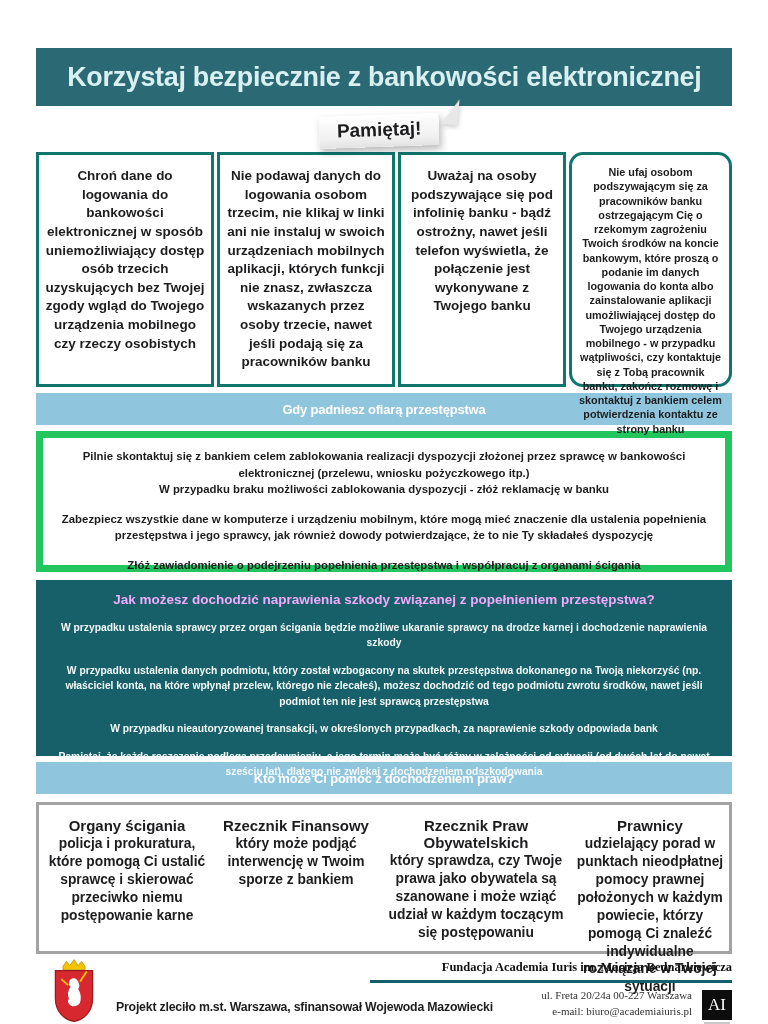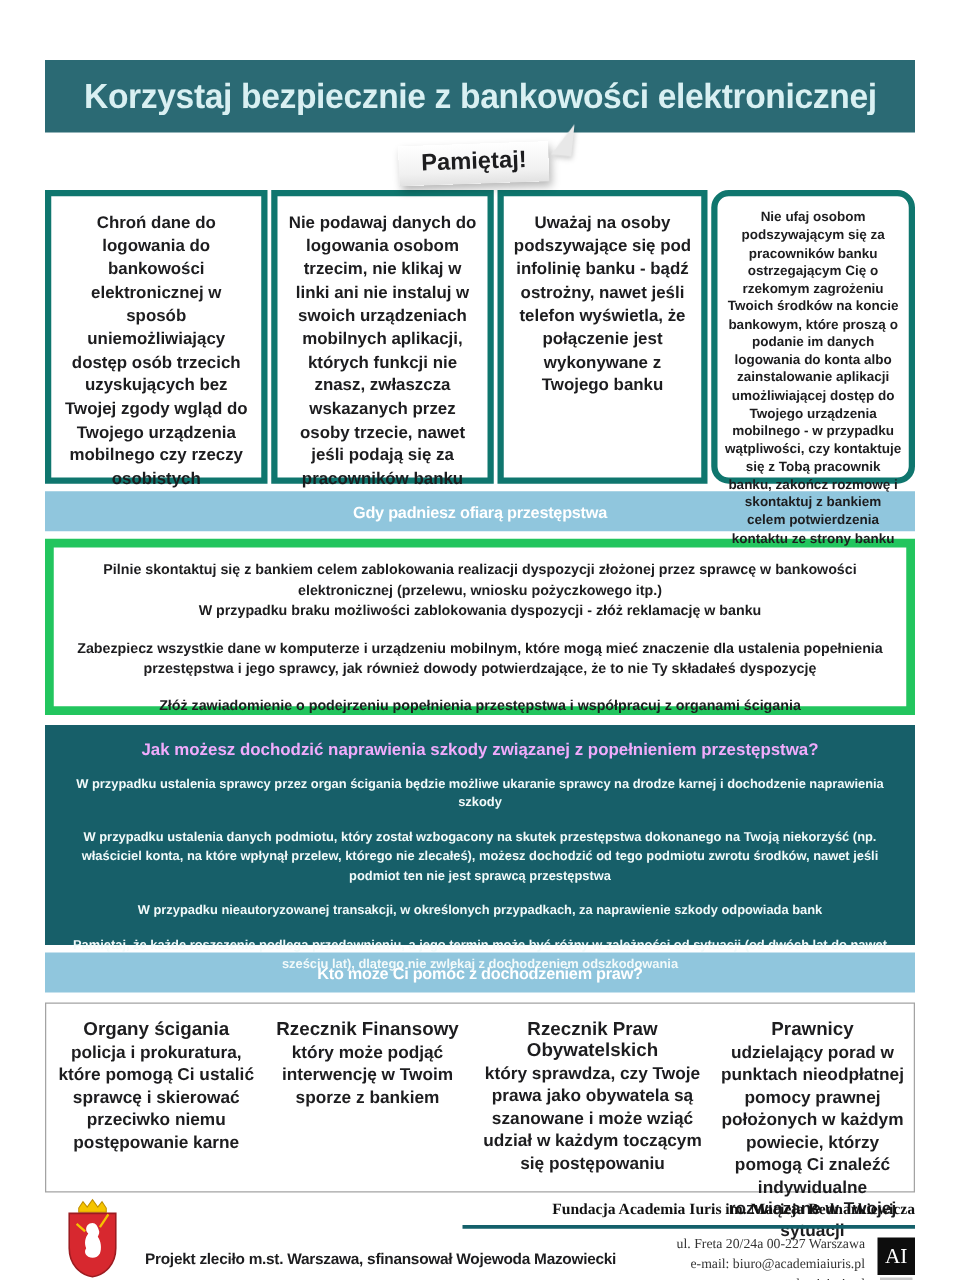--- a/index.html
+++ b/index.html
@@ -11,41 +11,41 @@
   .header-bar { background:#2b6a74; height:58px; display:flex; align-items:center; justify-content:center; }
   .header-bar h1 { color:#d9f0f2; font-size:28px; font-weight:bold; letter-spacing:-0.3px; transform:scaleX(.96); white-space:nowrap; }
 
   
   .ribbon-wrap { height:44px; position:relative; }
   .ribbon { position:absolute; left:50%; top:9px; transform:translateX(-54%) rotate(-2deg); background:linear-gradient(180deg,#ffffff 0%,#f1f1f1 70%,#e2e2e2 100%); padding:4px 18px 6px 18px; box-shadow:2px 4px 7px rgba(0,0,0,.28); font-size:19px; font-weight:bold; color:#1d1d1f; }
   .ribbon-fold { position:absolute; left:50%; top:-14px; transform:translateX(64px) rotate(8deg); width:0; height:0; border-left:16px solid transparent; border-bottom:26px solid #e8e8e8; filter:drop-shadow(1px 2px 2px rgba(0,0,0,.2)); }
 
   
   .tips { display:flex; gap:3px; height:235px; margin-top:2px; }
-  .tip { background:#fff; border:5px solid #0f766e; padding:12px 6px; text-align:center; font-weight:bold; }
+  .tip { background:#fff; border:3px solid #0f766e; padding:12px 6px; text-align:center; font-weight:bold; }
   .tip-1,.tip-2 { flex:0 0 178px; font-size:13.5px; line-height:1.38; }
   .tip-3 { flex:0 0 168px; font-size:13.5px; line-height:1.38; }
   .tip-4 { flex:1 1 auto; font-size:10.8px; line-height:1.32; padding-top:10px;border-radius:14px; }
 
   
   .banner { background:#90c6dd; height:32px; display:flex; align-items:center; justify-content:center; margin-top:6px; }
   .banner span { color:#ffffff; font-size:13px; font-weight:bold; letter-spacing:-0.2px; }
 
   
   .victim-box { border:7px solid #22c55e; background:#fff; margin-top:6px; height:141px; padding:10px 14px; text-align:center; font-weight:bold; font-size:11.4px; line-height:1.45; }
   .victim-box p.tight { margin-bottom:0; }
   .victim-box p { margin-bottom:13px; }
 
   
   .damages-box { background:#175f69; margin-top:8px; height:176px; padding:12px 16px; text-align:center; color:#f2fafa; }
   .damages-box h2 { font-size:13.5px; font-weight:bold; margin-bottom:13px; color:#f0abfc; }
   .damages-box p { font-size:10.3px; font-weight:bold; line-height:1.5; margin-bottom:12px; }
 
   
-  .help-box { border:1px solid #a3a3a3; background:#fff; margin-top:8px; height:152px; display:flex; padding:12px 4px; gap:4px; }
+  .help-box { border:3px solid #a3a3a3; background:#fff; margin-top:8px; height:152px; display:flex; padding:12px 4px; gap:4px; }
   .help-col { text-align:center; }
   .help-col h3 { font-size:15px; font-weight:bold; margin-bottom:1px; }
   .help-col p { font-size:13.8px; font-weight:bold; line-height:1.3; }
   .help-col-1 { flex:0 0 168px; }
   .help-col-2 { flex:0 0 162px; }
   .help-col-3 { flex:0 0 190px; }
   .help-col-4 { flex:1 1 auto; }
 
   
   .footer { position:relative; height:90px; margin-top:4px; }

